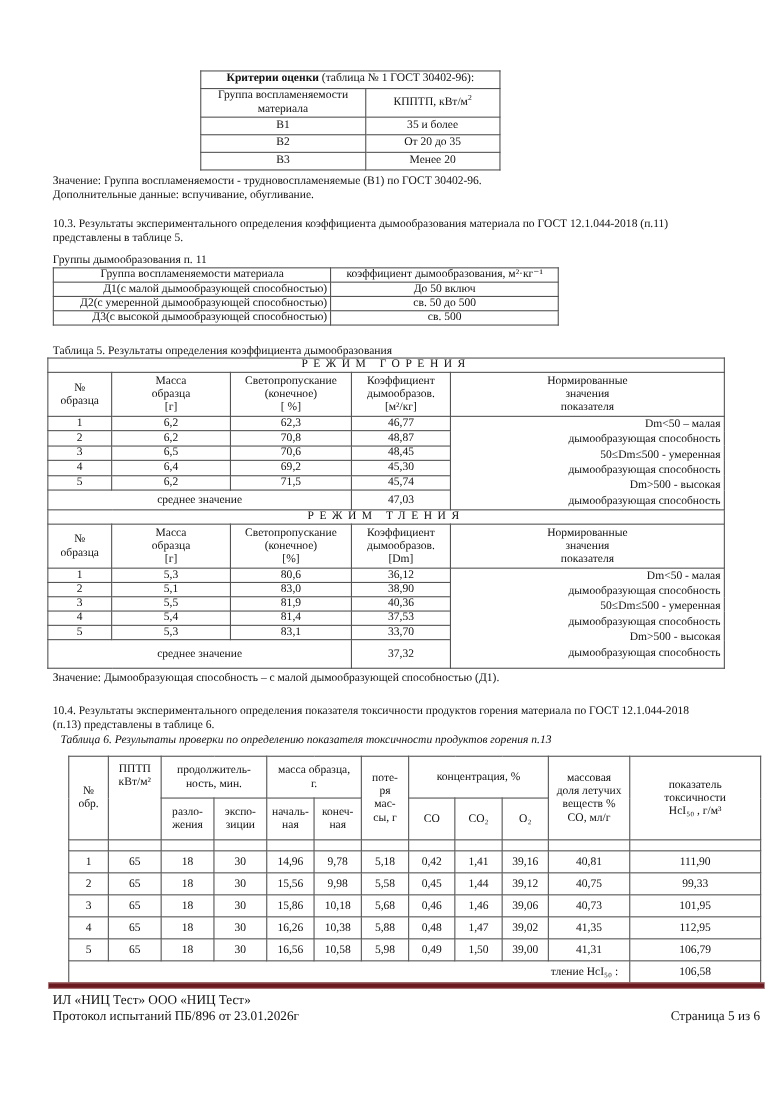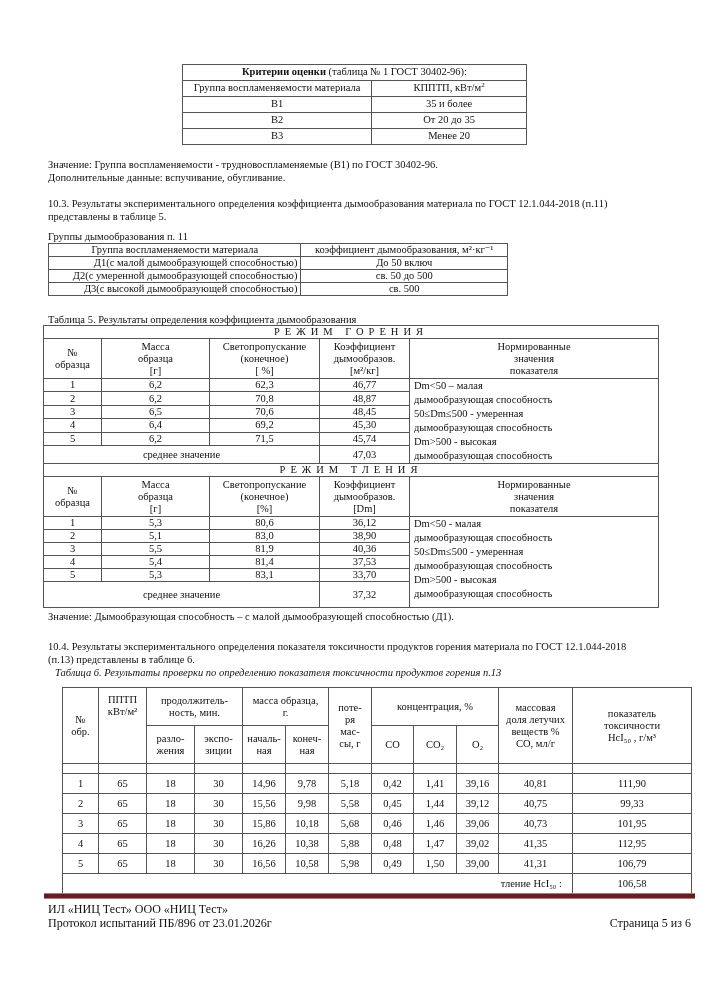--- a/index.html
+++ b/index.html
@@ -11,31 +11,31 @@
   .abs { position: absolute; }
   table { border-collapse: collapse; }
   td, th { border: 1px solid #555; padding: 0 3px; font-weight: normal; }
   .c { text-align: center; }
   .l { text-align: right; }
   sup { font-size: 7px; vertical-align: super; line-height: 0; }
   .para { font-size: 10.5px; line-height: 13px; }
   .spaced { letter-spacing: 5px; text-align: center; }
 
   
-  #t-criteria { left: 182px; top: 64px; width: 345px; }
+  #t-criteria { left: 182px; top: 64px; width: 273px; }
   #t-criteria td { height: 15px; }
 
   
   #t-smoke-groups { left: 48px; top: 243px; width: 460px; }
   #t-smoke-groups td { height: 12px; line-height: 12px; }
 
   
   #t5 { left: 43px; top: 325px; width: 616px; }
   #t5 td { line-height: 12px; }
-  #t5 .norm { vertical-align: top; text-align: left; padding-left: 4px; line-height: 14px; }
+  #t5 .norm { vertical-align: top; text-align: right; padding-left: 4px; line-height: 14px; }
 
   
   #t6 { left: 62px; top: 687px; width: 630px; }
   #t6 td { text-align: center; line-height: 12px; }
   #t6 .datarow td { height: 19px; }
 
   .footer-line { left: 44px; top: 893px; width: 651px; height: 4px; background: #6b1a1f; border-top: 1px solid #b07a7c; border-bottom: 1px solid #b07a7c; }
   .footer-text { font-size: 12px; line-height: 15px; }
 </style>
 </head>

